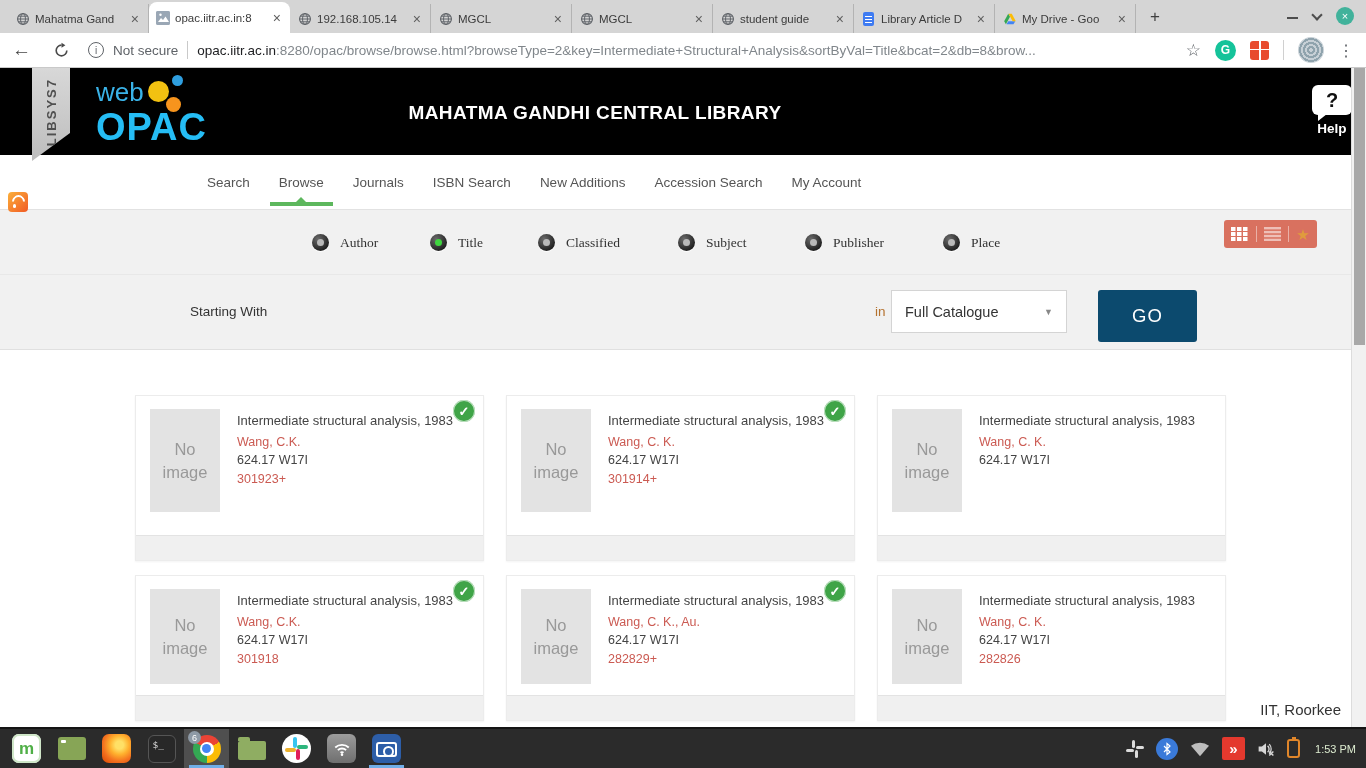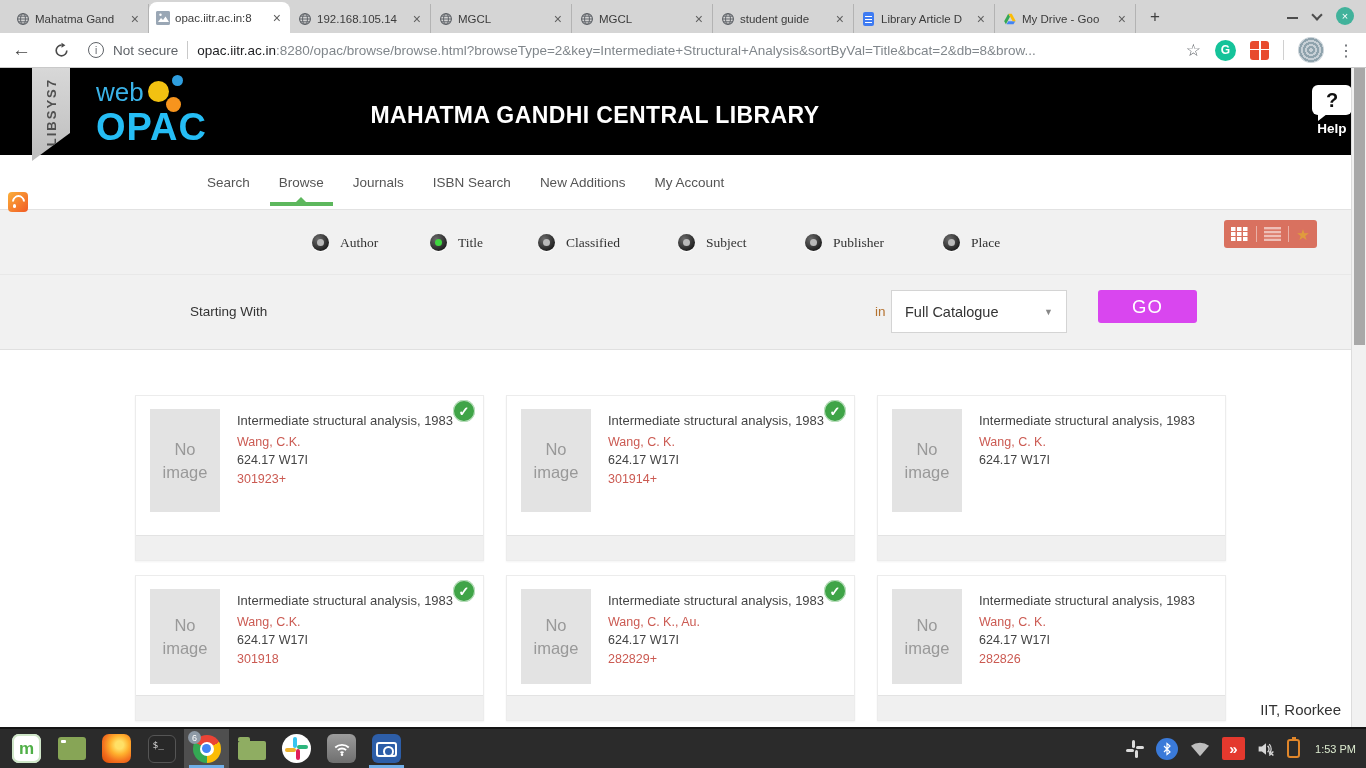--- a/index.html
+++ b/index.html
@@ -53,21 +53,21 @@
     background:linear-gradient(180deg,#d8d8d8,#bdbdbd); clip-path:polygon(0 0,100% 0,100% 70%,0 100%);
     display:flex; align-items:flex-start; justify-content:center; }
   .ribbon span { writing-mode:vertical-rl; transform:rotate(180deg); font-size:13px; font-weight:bold; color:#4f4f4f; letter-spacing:2px; margin-top:10px; }
   .logo { position:absolute; left:96px; top:11px; }
   .logo-web { font-size:26px; color:#3ab3e8; line-height:1; }
   .logo-opac { font-size:38px; font-weight:bold; color:#25bdf5; letter-spacing:1px; line-height:1; margin-top:3px; }
   .dot { position:absolute; border-radius:50%; }
   .dot-yellow { width:21px; height:21px; background:#f2c111; left:52px; top:2px; }
   .dot-blue { width:11px; height:11px; background:#2f9fe0; left:76px; top:-4px; }
   .dot-orange { width:15px; height:15px; background:#f7941d; left:70px; top:18px; }
-  .lib-title { position:absolute; left:330px; width:530px; top:34px; text-align:center; color:#fff; font-size:23px; font-weight:bold; letter-spacing:.4px; }
+  .lib-title { position:absolute; left:330px; width:530px; top:34px; text-align:center; color:#fff; font-size:19px; font-weight:bold; letter-spacing:.4px; }
   .help { position:absolute; right:14px; top:17px; text-align:center; cursor:pointer; }
   .help-bubble { width:40px; height:30px; background:#fff; border-radius:6px; display:flex; align-items:center; justify-content:center; font-size:20px; font-weight:800; color:#101010; margin:0 auto; position:relative; }
   .help-bubble::after { content:""; position:absolute; left:6px; bottom:-6px; width:0; height:0; border-top:7px solid #fff; border-right:9px solid transparent; }
   .help-label { color:#fff; font-size:13.5px; font-weight:bold; margin-top:6px; }
 
   
   .navbar { position:relative; height:55px; background:#fff; display:flex; align-items:center; padding-left:207px; gap:29px; border-bottom:1px solid #e2e2e2; }
   .nav-item { position:relative; height:100%; display:flex; align-items:center; font-size:13.5px; color:#555; cursor:pointer; white-space:nowrap; }
   .nav-item.active::after { content:""; position:absolute; left:-9px; right:-9px; bottom:3px; height:4px; background:#5db75d; }
   .nav-item.active::before { content:""; position:absolute; left:50%; margin-left:-5px; bottom:7px; border-left:5px solid transparent; border-right:5px solid transparent; border-bottom:5px solid #5db75d; }
@@ -88,21 +88,21 @@
   .vt-sep { width:1px; height:16px; background:rgba(255,255,255,.45); }
   .vt-star { color:#e09b3d; font-size:15px; line-height:1; }
   .vt-btn { display:flex; align-items:center; justify-content:center; cursor:pointer; }
 
   .search-row { position:relative; height:75px; }
   .sw-label { position:absolute; left:190px; top:29px; font-size:13.5px; color:#333; }
   .sw-input { position:absolute; left:293px; top:15px; width:577px; height:43px; border:1px solid #d9d9d9; padding:0 15px; font-size:13.5px; color:#9a9a9a; font-family:"Liberation Sans",sans-serif; outline:none; }
   .in-label { position:absolute; left:875px; top:29px; font-size:13.5px; color:#b5722f; }
   .scope { position:absolute; left:891px; top:15px; width:176px; height:43px; background:#fff; border:1px solid #d4d4d4; display:flex; align-items:center; justify-content:space-between; padding:0 13px; font-size:14.5px; color:#333; cursor:pointer; }
   .scope-arrow { font-size:9px; color:#888; }
-  .go-btn { position:absolute; left:1098px; top:15px; width:99px; height:33px; background:#d946ef; color:#fff; font-size:18.5px; display:flex; align-items:center; justify-content:center; border-radius:3px; letter-spacing:1px; cursor:pointer; }
+  .go-btn { position:absolute; left:1098px; top:15px; width:99px; height:52px; background:#0c4a6e; color:#fff; font-size:18.5px; display:flex; align-items:center; justify-content:center; border-radius:3px; letter-spacing:1px; cursor:pointer; }
 
   
   .results { position:relative; height:377px; background:#fff; }
   .row { position:absolute; left:135px; display:flex; gap:22px; }
   .row-1 { top:45px; } .row-2 { top:225px; }
   .card { position:relative; width:349px; background:#fff; border:1px solid #ececec; box-shadow:0 1px 2px rgba(0,0,0,.05); cursor:pointer; }
   .row-1 .card { height:166px; } .row-2 .card { height:146px; }
   .card-body { display:flex; padding:13px 14px; }
   .noimg { width:70px; background:#e3e3e3; color:#999; font-size:16.5px; display:flex; flex-direction:column; align-items:center; justify-content:center; line-height:1.35; flex:none; }
   .row-1 .noimg { height:103px; } .row-2 .noimg { height:95px; }
@@ -301,20 +301,21 @@
     <div class="ribbon">
         <span>LIBSYS7</span>
       </div>
 
     <div class="navbar">
       <div class="nav-item">Search</div>
       <div class="nav-item active">Browse</div>
       <div class="nav-item">Journals</div>
       <div class="nav-item">ISBN Search</div>
       <div class="nav-item">New Additions</div>
+      <div class="nav-item">Accession Search</div>
       <div class="nav-item">My Account</div>
       <span class="rss"></span>
     </div>
 
     <div class="graybar">
       <div class="radio-row">
         <label class="radio-group" style="left:312px">
           <span class="radio"></span>
           <span class="radio-label">Author</span>
         </label>

